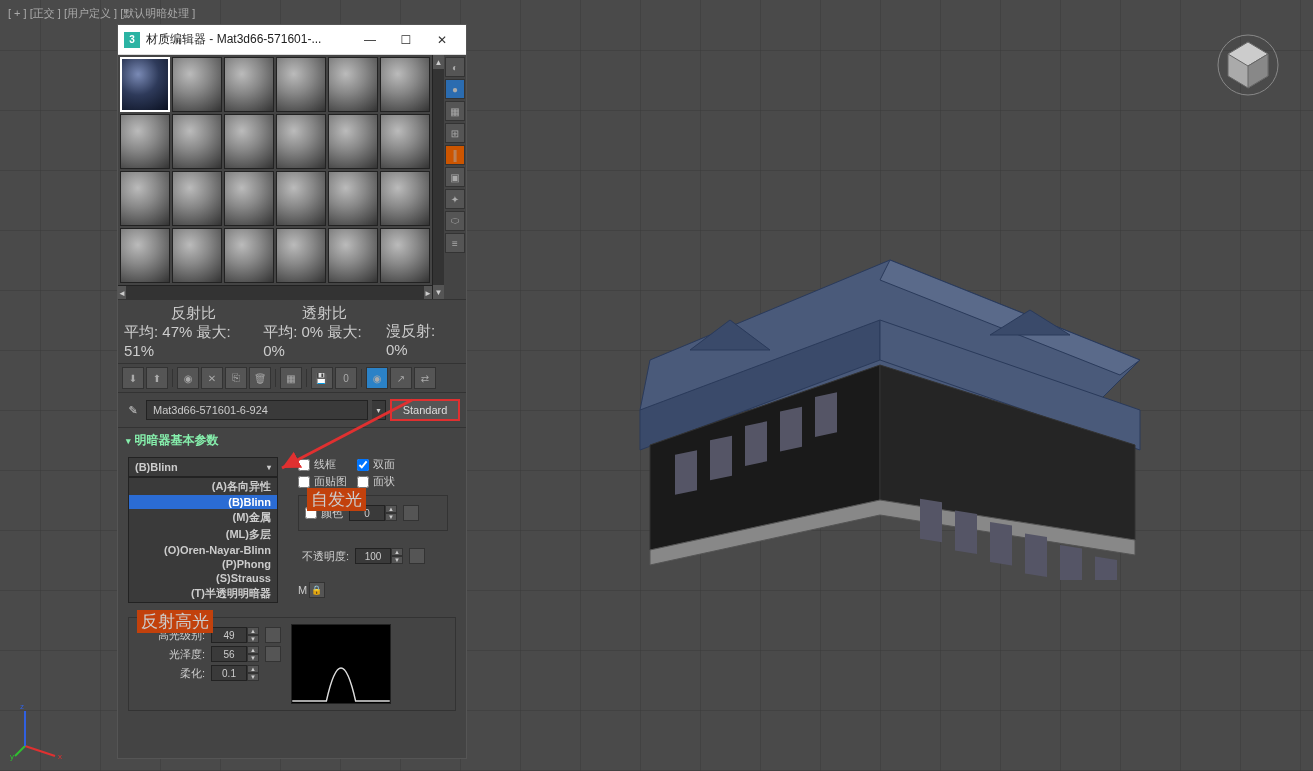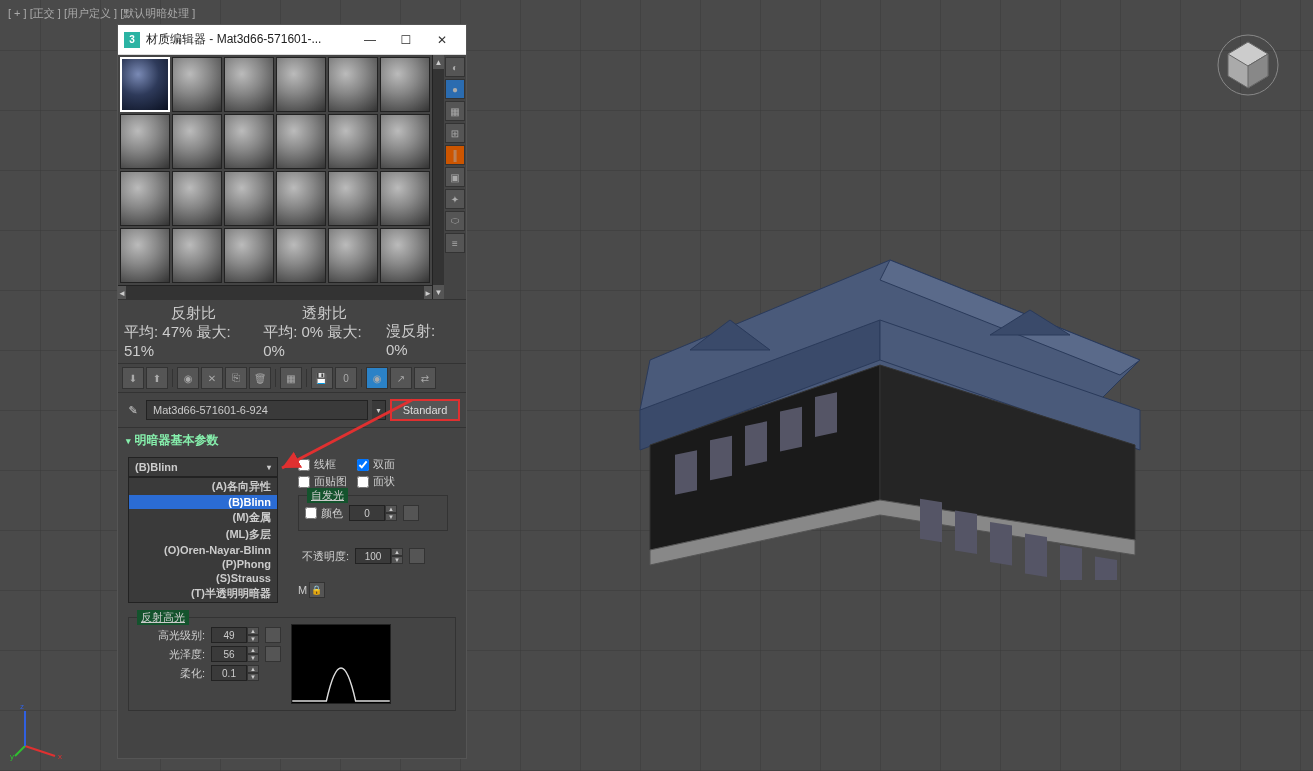--- a/index.html
+++ b/index.html
@@ -113,21 +113,21 @@
 .swatch{width:40px;height:16px;border:1px solid #222;cursor:pointer;}
 .swatch.white{background:#f5f5f5;}
 .spinner{display:flex;align-items:center;}
 .spinner input{width:36px;height:16px;background:#3a3a3a;border:1px solid #222;color:#ccc;font-size:10px;text-align:center;}
 .spinner .spin-btns{display:flex;flex-direction:column;}
 .spinner .spin-btns div{width:12px;height:8px;background:#555;border:1px solid #333;font-size:6px;display:flex;align-items:center;justify-content:center;cursor:pointer;}
 .lock-icon{width:16px;height:16px;border:1px solid #333;background:#555;display:flex;align-items:center;justify-content:center;font-size:9px;cursor:pointer;}
 .map-slot{width:16px;height:16px;background:#555;border:1px solid #333;cursor:pointer;}
 
 .group-box{border:1px solid #333;padding:6px;margin:4px 0;position:relative;}
-.group-box .group-title{position:absolute;top:-8px;left:8px;background:#14532d;padding:0 4px;font-size:11px;text-decoration:underline;}
+.group-box .group-title{position:absolute;top:-8px;left:8px;background:#c2410c;padding:0 4px;font-size:17px;}
 
 .highlight-graph{width:100px;height:80px;background:#000;border:1px solid #222;position:relative;}
 .highlight-graph svg{width:100%;height:100%;}
 
 
 .red-arrow{position:absolute;left:272px;top:398px;pointer-events:none;z-index:50;}
 .red-arrow svg{width:200px;height:80px;}
 
 </style>
 </head>

